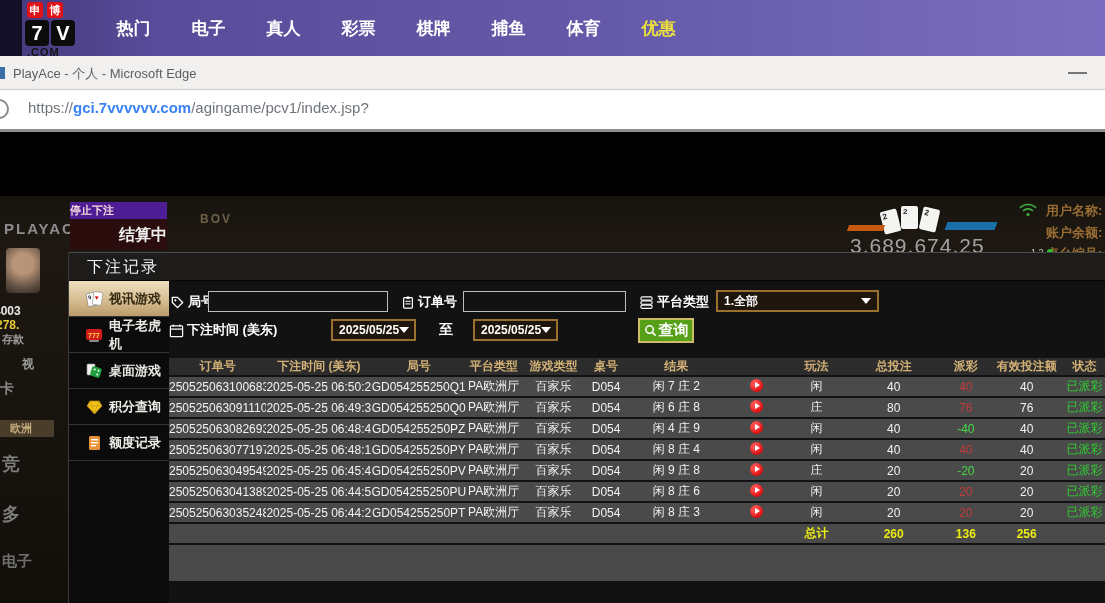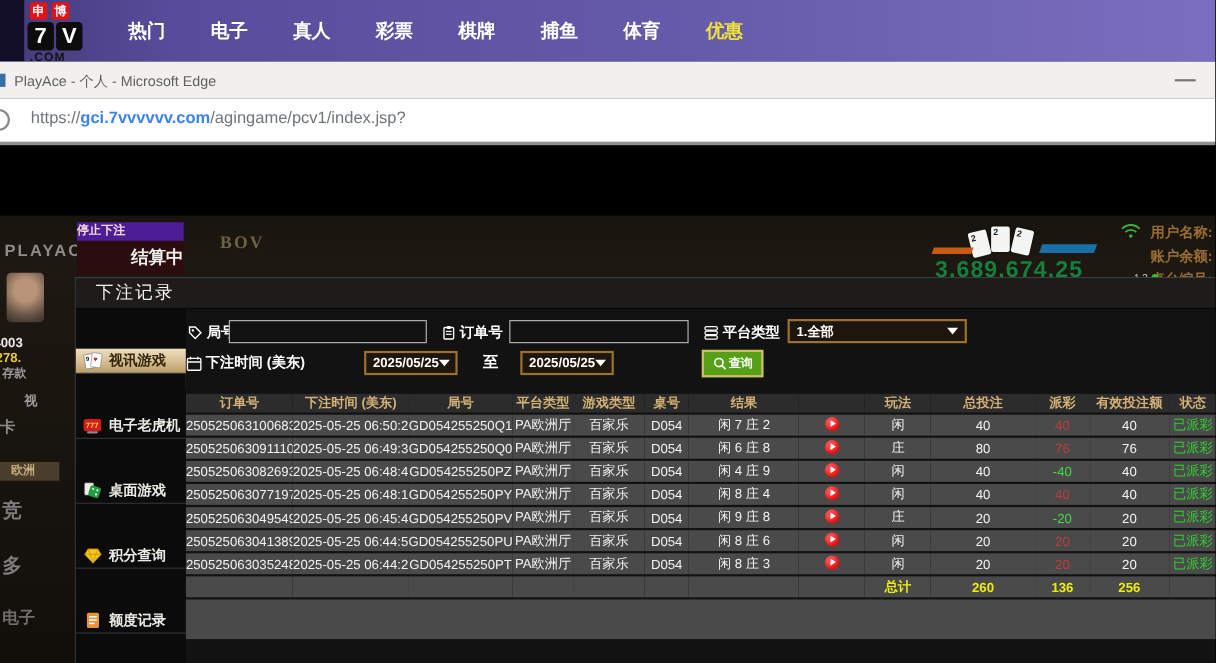--- a/index.html
+++ b/index.html
@@ -41,28 +41,28 @@
   
   .bg-scene { position:absolute; top:132px; left:0; width:1105px; height:471px; background:#000; z-index:1; }
   .casino-strip { position:absolute; top:64px; left:0; width:1105px; height:407px;
     background:linear-gradient(180deg,#17130e 0,#1d1811 40px,#120f0b 100%); }
   .playace { position:absolute; left:4px; top:88px; color:#8d8d8d; font-size:15px; font-weight:bold;
     letter-spacing:2px; }
   .stop-banner { position:absolute; left:70px; top:70px; width:97px; height:17px; background:#4c1d95;
     color:#f5d9d9; font-size:11px; font-weight:bold; line-height:17px; }
   .settle-box { position:absolute; left:70px; top:87px; width:97px; height:31px; background:#2c0d0d;
     color:#efefef; font-size:16px; font-weight:bold; text-align:right; line-height:31px; }
-  .bov { position:absolute; left:200px; top:80px; color:#6f6148; font-size:16px; font-weight:bold;
-    letter-spacing:2px;font-family:Liberation Serif, serif; }
+  .bov { position:absolute; left:200px; top:80px; color:#6f6148; font-size:12px; font-weight:bold;
+    letter-spacing:2px; }
   .bg-cards { position:absolute; left:882px; top:74px; }
   .bg-card { position:absolute; width:17px; height:23px; background:#f4f4f2; border-radius:2px;
     color:#222; font-size:8px; font-weight:bold; padding:1px 0 0 2px; box-shadow:0 0 2px #0008; }
   .bar-orange { position:absolute; left:848px; top:93px; width:36px; height:6px; background:#c75a10; transform:skewX(-20deg); }
   .bar-blue { position:absolute; left:946px; top:90px; width:50px; height:8px; background:#1a6fa8; transform:skewX(-20deg); }
-  .balance-big { position:absolute; left:850px; top:102px; color:#15803d; font-size:21px; font-weight:bold;
+  .balance-big { position:absolute; left:850px; top:102px; color:#a3a3a3; font-size:21px; font-weight:normal;
     letter-spacing:1px; }
   .wifi { position:absolute; left:1018px; top:70px; }
   .acct { position:absolute; left:1046px; color:#9a6d33; font-size:13px; font-weight:bold; white-space:nowrap; }
   .acct1 { top:70px; } .acct2 { top:92px; } .acct3 { top:113px; }
   .seat-dot { position:absolute; left:1031px; top:115px; color:#cfcfcf; font-size:9px; }
   .seat-dot i { display:inline-block; width:6px; height:6px; border-radius:50%; background:#2fbf2f; margin-left:3px; }
 
   .avatar { position:absolute; left:6px; top:116px; width:34px; height:45px; border-radius:4px;
     background:radial-gradient(circle at 50% 35%, #c9a183 0 30%, #6b584a 70%, #3a3029 100%); opacity:.9; }
   .frag { position:absolute; color:#8a8a8a; font-weight:bold; }
@@ -78,41 +78,41 @@
   .frag-dz   { left:2px;  top:420px; font-size:15px; color:#6f6f6f; }
 
   
   .panel { position:absolute; left:68px; top:252px; width:1037px; height:351px; z-index:5;
     background:#131313; border-top:1px solid #4b4b48; border-left:1px solid #3a3a38; }
   .panel-title { height:28px; background:#1d1c1b; color:#f2f2f2; font-size:16px; letter-spacing:2px;
     line-height:27px; padding-left:18px; border-bottom:1px solid #050505; }
   .panel-body { display:flex; height:322px; }
 
   .sidebar { width:100px; background:#0b0b0b; }
-  .side-item { height:23px; display:flex; align-items:center; padding-left:6px;
+  .side-item { height:36px; display:flex; align-items:center; padding-left:16px;
     border-bottom:1px solid #343434; color:#eceae4; font-size:13px; font-weight:bold;
-    position:relative; cursor:pointer;margin-top:36px; }
+    position:relative; cursor:pointer; }
   .side-item .s-ico { width:19px; height:18px; margin-right:5px; flex:none; }
   .side-item.active { background:linear-gradient(180deg,#eedfc0 0,#d6bd92 55%,#bb9c6a 100%); color:#32270f; }
   .side-item.active::after { content:""; position:absolute; right:-12px; top:0;
     border-top:18px solid transparent; border-bottom:18px solid transparent; border-left:12px solid #c4a878; }
 
   .content { position:relative; flex:1; background:#121212; }
   .flabel { position:absolute; height:20px; display:flex; align-items:center; color:#fff;
     font-size:13px; font-weight:bold; white-space:nowrap; }
   .flabel svg { margin-right:3px; }
   .f-input { position:absolute; height:21px; background:#121212; border:1px solid #bdbdbd;
     color:#eee; font-size:12px; padding:0 5px; }
   .f-select { position:absolute; height:22px; background:#1e150c; border:2px solid #9b712f;
     color:#fff; font-size:12px; font-weight:bold; display:flex; align-items:center;
     padding:0 6px; cursor:pointer; }
   .f-select .caret { margin-left:auto; width:0; height:0; border-left:5px solid transparent;
     border-right:5px solid transparent; border-top:6px solid #fff; }
   .btn-search { position:absolute; left:469px; top:37px; width:56px; height:25px; background:#55a017;
-    border:2px solid #cdbd6a; color:#fff; font-size:11px; font-weight:bold; display:flex;
+    border:2px solid #cdbd6a; color:#fff; font-size:15px; font-weight:bold; display:flex;
     align-items:center; justify-content:center; gap:2px; cursor:pointer; }
 
   
   .rec-table { position:absolute; left:0; top:75px; width:937px; border-collapse:separate;
     border-spacing:0 2px; table-layout:fixed; }
   .rec-table th { height:16px; background:#2c2c2c; color:#d3b176; font-size:12px; font-weight:bold;
     text-align:center; white-space:nowrap; overflow:hidden; }
   .rec-table td { height:19px; background:#4a4a4a; color:#f2f2f2; font-size:12px; text-align:center;
     white-space:nowrap; overflow:hidden; }
   .rec-table td.pos { color:#c23b3b; }

